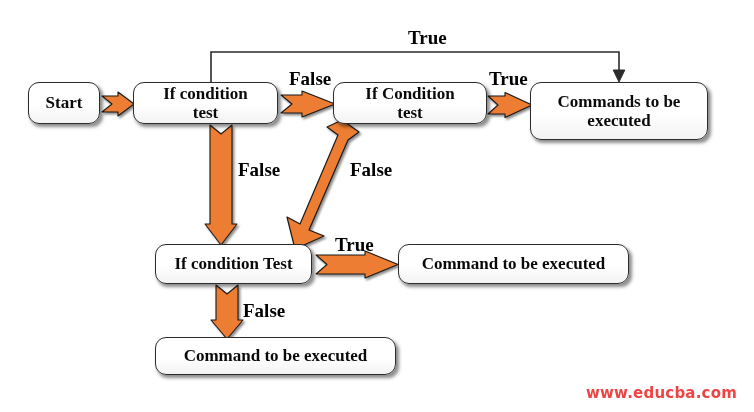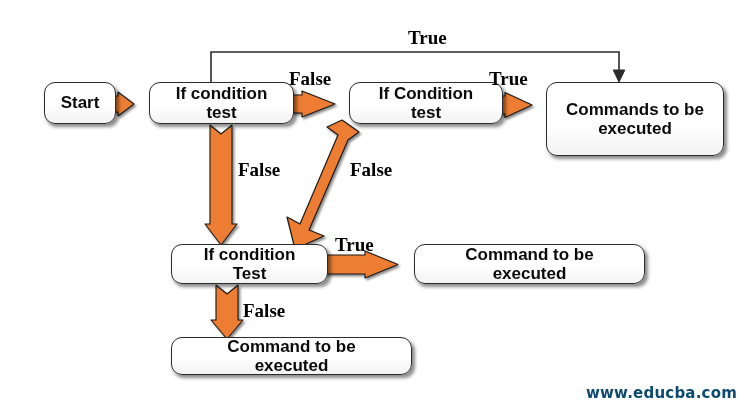--- a/index.html
+++ b/index.html
@@ -23,28 +23,27 @@
   .node {
     position: absolute;
     box-sizing: border-box;
     background: linear-gradient(to bottom, #ffffff 0%, #ffffff 55%, #f3f3f3 100%);
     border: 1.4px solid #2b2b2b;
     border-radius: 11px;
     display: flex;
     align-items: center;
     justify-content: center;
     text-align: center;
-    font-family: Liberation Sans, sans-serif;
+    font-family: Liberation Serif, serif;
     font-weight: bold;
     color: #0a0a0a;
     box-shadow: 2.5px 3px 3.5px rgba(0,0,0,0.45);
     line-height: 1.12;
     z-index: 5;
     padding: 0 18px;
-    margin-left: 16px;
   }
 
   
   .connector-svg {
     position: absolute;
     left: 0;
     top: 0;
     width: 754px;
     height: 412px;
     z-index: 2;
@@ -67,21 +66,21 @@
     white-space: nowrap;
     z-index: 6;
     text-align: center;
   }
 
   
   .watermark {
     position: absolute;
     font-family: "DejaVu Sans", sans-serif;
     font-weight: bold;
-    color: #0c4a6e;
+    color: #ef4444;
     letter-spacing: 0.2px;
     white-space: nowrap;
     z-index: 7;
   }
 </style>
 </head>
 <body>
 
 <div id="canvas">
 
@@ -95,21 +94,21 @@
   </div>
 
   <div class="node" style="left:133px; top:82px; width:145px; height:42px; font-size:17px;">
     <span>If condition test</span>
   </div>
 
   <div class="node" style="left:333px; top:82px; width:154px; height:42px; font-size:17px;">
     <span>If Condition test</span>
   </div>
 
-  <div class="node" style="left:530px; top:82px; width:178px; height:74px; font-size:17px;justify-content:center;">
+  <div class="node" style="left:530px; top:82px; width:178px; height:58px; font-size:17px;justify-content:center;">
     <span>Commands to be executed</span>
   </div>
 
   <div class="node" style="left:155px; top:244px; width:157px; height:40px; font-size:17px;">
     <span>If condition Test</span>
   </div>
 
   <div class="node" style="left:398px; top:244px; width:231px; height:40px; font-size:17px;">
     <span>Command to be executed</span>
   </div>

